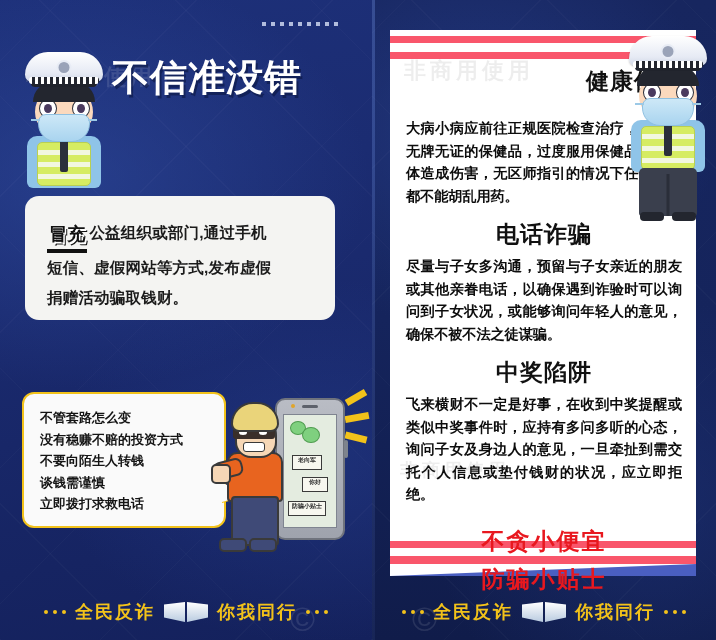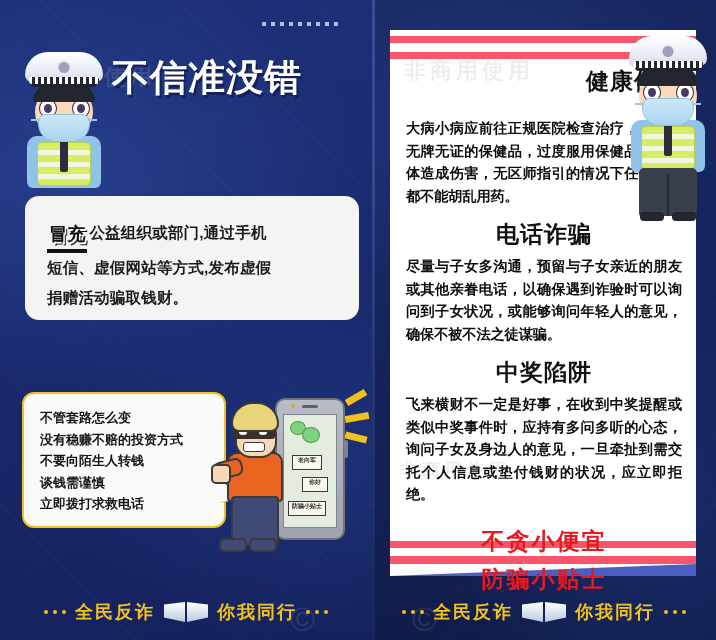--- a/index.html
+++ b/index.html
@@ -89,21 +89,21 @@
   .cop .legs:after{content:"";position:absolute;left:50%;top:6px;width:3px;height:42px;background:#2a2e39;transform:translateX(-50%);}
   .cop .shoe{position:absolute;top:176px;width:24px;height:9px;background:#23262f;border-radius:4px;}
   .cop .shoe.l{left:50%;margin-left:-28px;}
   .cop .shoe.r{left:50%;margin-left:4px;}
 
   .cop-left{left:12px;top:52px;width:104px;height:150px;}
   .cop-right{left:620px;top:36px;width:96px;height:176px;}
 
   
   .card-white{position:absolute;left:25px;top:196px;width:310px;height:124px;
-    background:#f4f4f2;border-radius:14px;padding-left:24px;}
+    background:#f4f4f2;border-radius:14px;}
   .card-white:before{content:"";position:absolute;left:8px;top:8px;right:-8px;bottom:-8px;
     background:#f2c21a;border-radius:14px;z-index:-1;}
   .card-body{position:absolute;left:22px;right:18px;top:22px;
     color:#1b1b1b;font-weight:800;font-size:15.5px;line-height:30px;letter-spacing:.2px;}
   .stamp{display:inline-block;color:#111;font-weight:900;font-size:18px;
     padding:0 2px;margin-right:2px;
     text-shadow:1.5px 1.5px 0 #fff, 2.5px 2.5px 0 #111;
     border-bottom:4px solid #111;vertical-align:-2px;}
 
   

